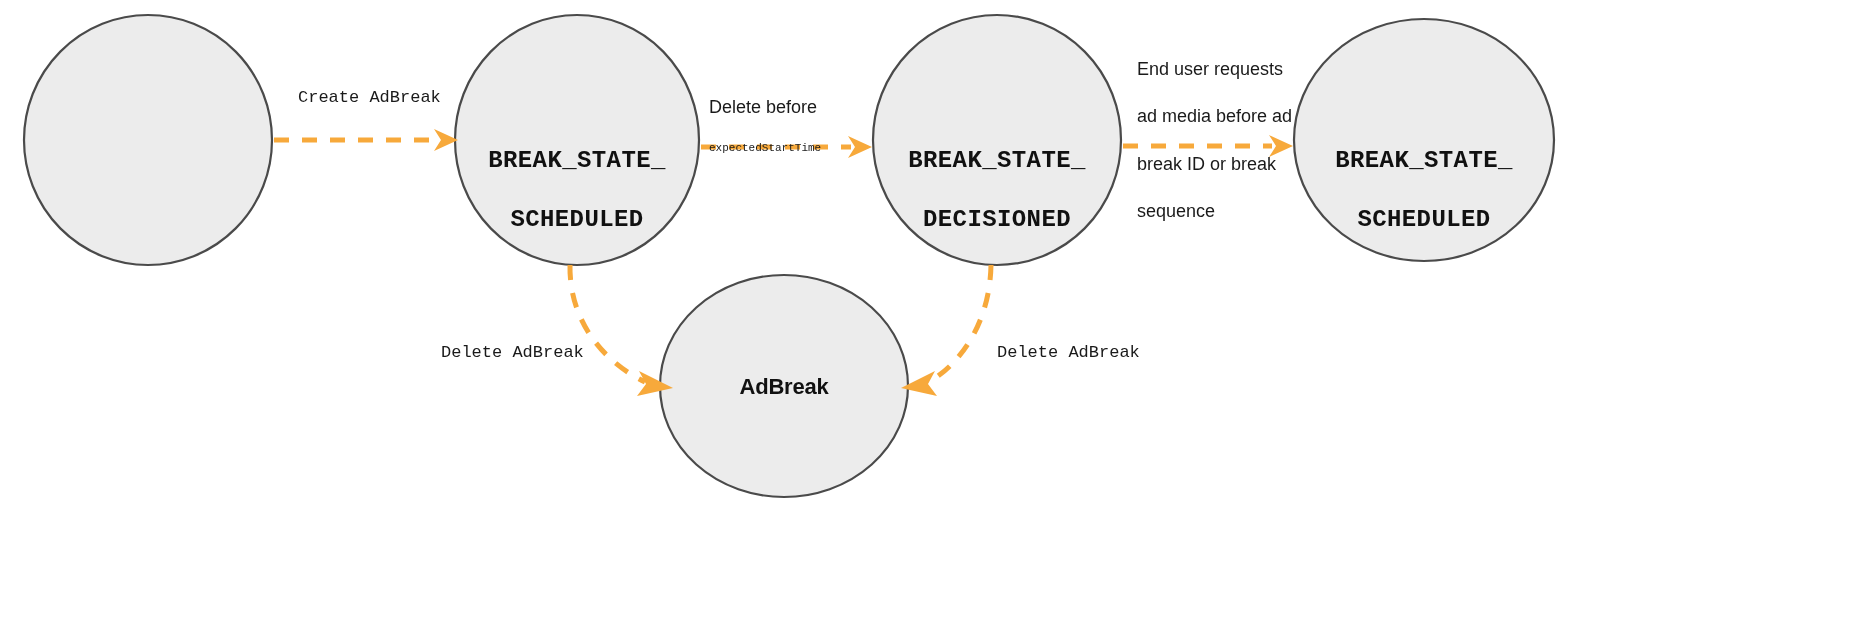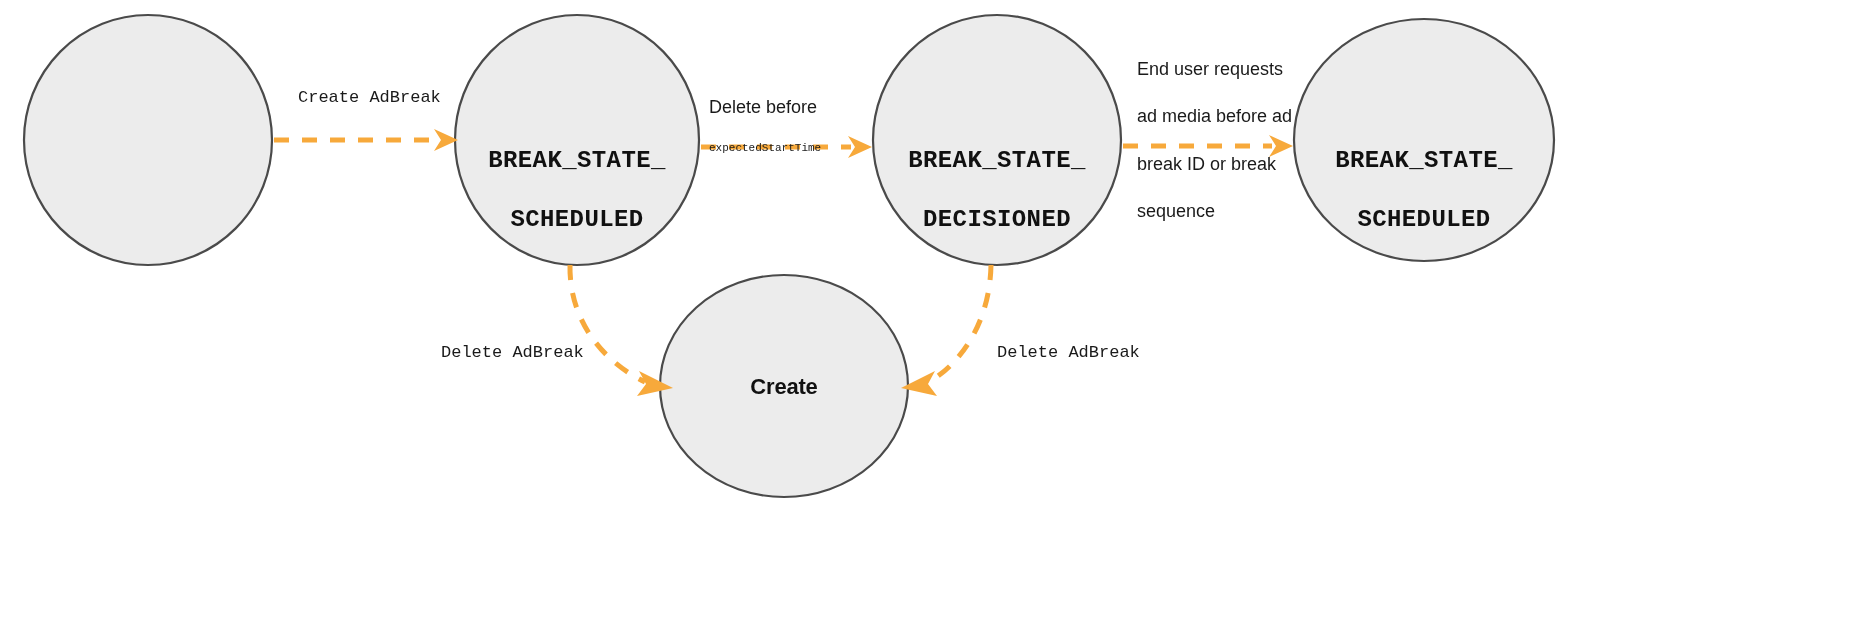--- a/index.html
+++ b/index.html
@@ -139,21 +139,21 @@
   <div class="node-label mono" style="left:877px; top:117px; width:240px;">
     <div>BREAK_STATE_</div>
     <div>DECISIONED</div>
   </div>
 
   <div class="node-label mono" style="left:1304px; top:117px; width:240px;">
     <div>BREAK_STATE_</div>
     <div>SCHEDULED</div>
   </div>
 
-  <div class="node-label plain" style="left:664px; top:374px; width:240px;">Create</div>
+  <div class="node-label plain" style="left:664px; top:374px; width:240px;">AdBreak</div>
 
   <div class="edge-label mono" style="left:298px; top:87px;text-align:center;">Create AdBreak</div>
 
   <div class="edge-label" style="left:709px; top:75px;">
     <span class="ln-sans">Delete before</span>
     <span class="ln-mono">expectedStartTime</span>
   </div>
 
   <div class="edge-label sans" style="left:1137px; top:34px;">
     <span class="ln-sans">End user requests</span>

